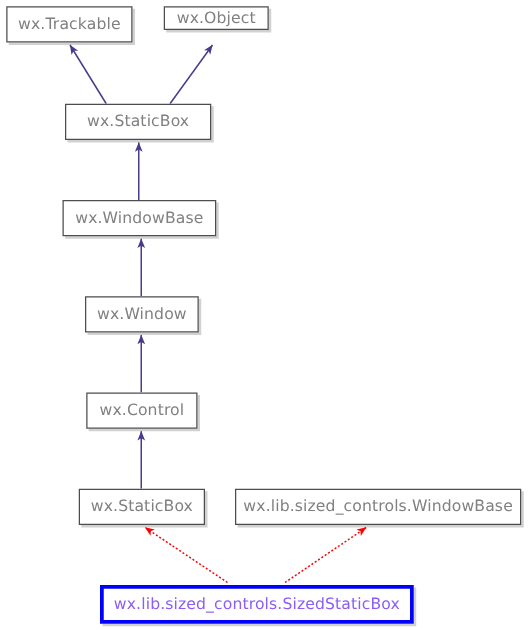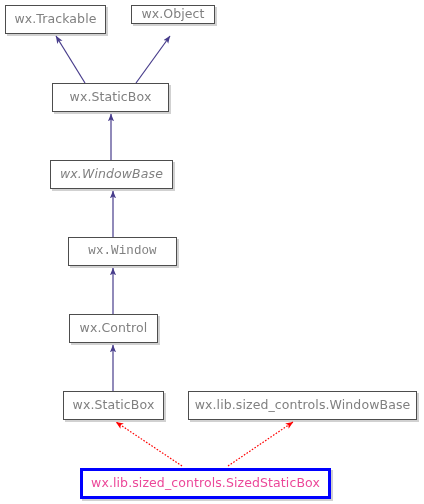--- a/index.html
+++ b/index.html
@@ -40,21 +40,21 @@
     font-size: 12.5px;
     line-height: 1;
     color: #808080;
     letter-spacing: 0.1px;
   }
   .node.current {
     border: 3px solid #0000ff;
     box-shadow: 2px 2px 0 rgba(0,0,0,0.18);
   }
   .node.current .node-label {
-    color: #ec4899;
+    color: #8b5cf6;
   }
 </style>
 </head>
 <body>
 
 <div id="diagram-root">
 
   <svg id="edges-svg" viewBox="0 0 424 504" xmlns="http://www.w3.org/2000/svg">
     <defs>
       <marker id="arrow-blue" markerWidth="9" markerHeight="9" refX="7.4" refY="3.1" orient="auto" markerUnits="userSpaceOnUse">
@@ -79,24 +79,24 @@
   <div id="node-layer">
       <div class="node" style="left: 5px; top: 5px; width: 101px; height: 29px;">
         <span class="node-label">wx.Trackable</span>
       </div>
       <div class="node" style="left: 131px; top: 5px; width: 84px; height: 19px;">
         <span class="node-label">wx.Object</span>
       </div>
       <div class="node" style="left: 52px; top: 83px; width: 117px; height: 29px;">
         <span class="node-label">wx.StaticBox</span>
       </div>
-      <div class="node" style="left: 50px; top: 160px; width: 123px; height: 29px; font-style: italic;">
+      <div class="node" style="left: 50px; top: 160px; width: 123px; height: 29px;">
         <span class="node-label">wx.WindowBase</span>
       </div>
-      <div class="node" style="left: 68px; top: 237px; width: 109px; height: 29px; font-family: Liberation Mono, monospace;">
+      <div class="node" style="left: 68px; top: 237px; width: 91px; height: 29px;">
         <span class="node-label">wx.Window</span>
       </div>
       <div class="node" style="left: 69px; top: 314px; width: 89px; height: 29px;">
         <span class="node-label">wx.Control</span>
       </div>
       <div class="node" style="left: 63px; top: 391px; width: 101px; height: 29px; text-align: right;">
         <span class="node-label">wx.StaticBox</span>
       </div>
       <div class="node" style="left: 188px; top: 391px; width: 229px; height: 29px;">
         <span class="node-label">wx.lib.sized_controls.WindowBase</span>

